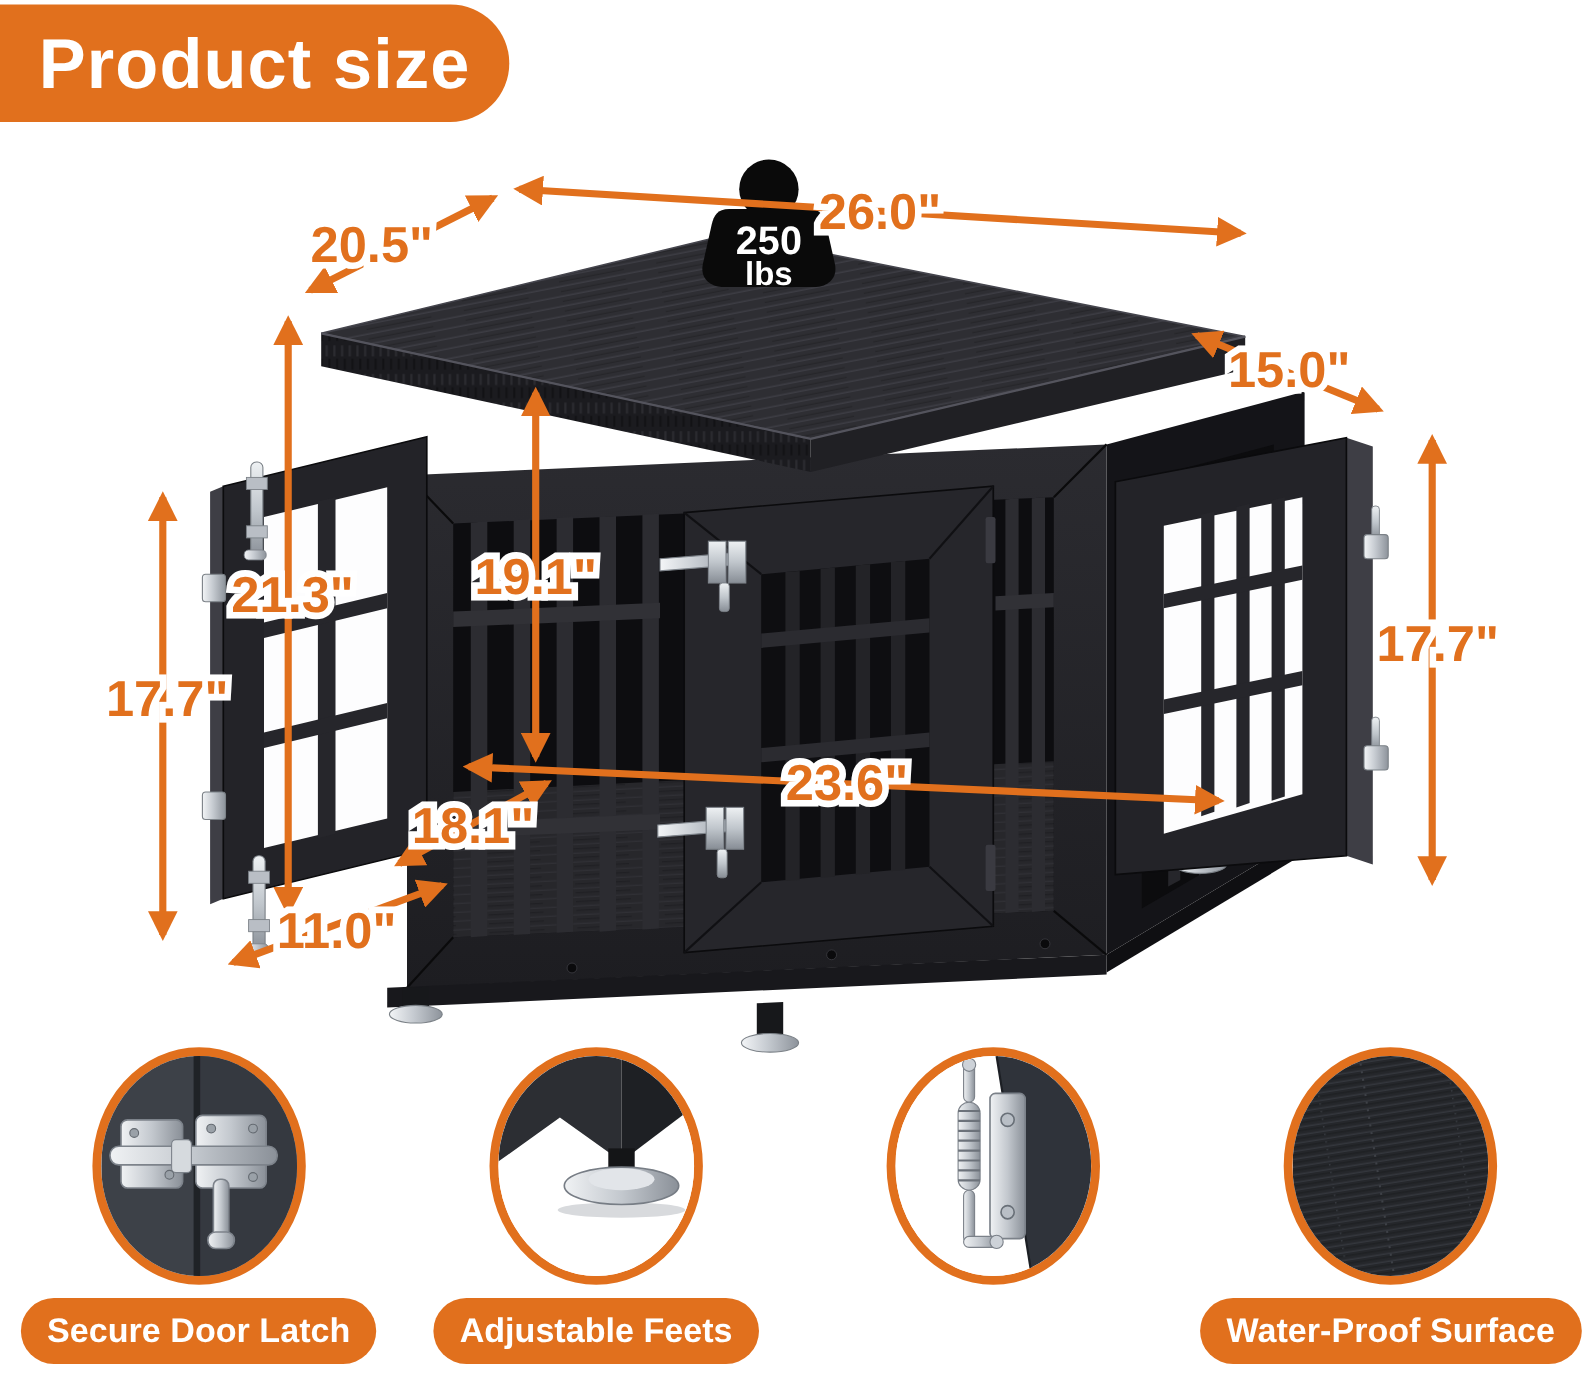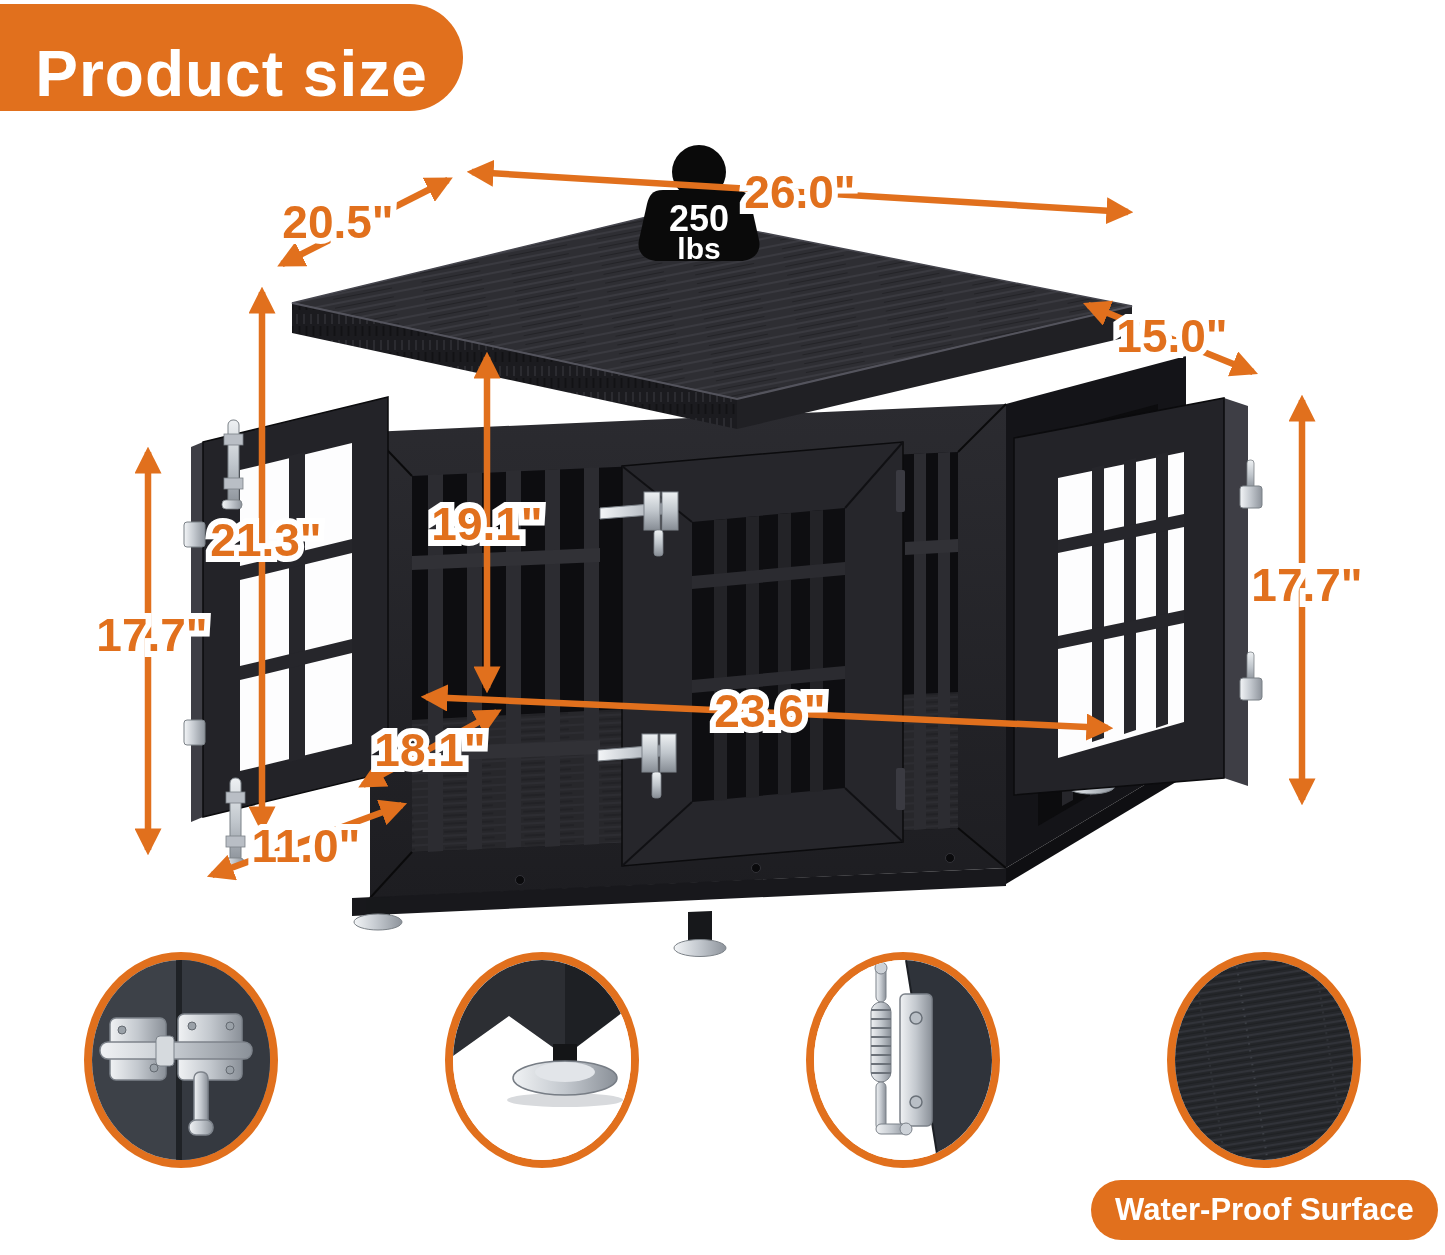--- a/index.html
+++ b/index.html
@@ -1,19 +1,19 @@
 <!DOCTYPE html>
 <html><head>
 <meta charset="utf-8">
 <style>
   html,body{margin:0;padding:0;background:#fff;}
   #page{position:relative;width:1445px;height:1255px;background:#fff;overflow:hidden;
         font-family:"Liberation Sans","DejaVu Sans",sans-serif;}
   .title-pill{position:absolute;left:0;top:4px;width:463px;height:107px;background:#E1701D;
-        border-radius:0 54px 54px 0;display:flex;align-items:flex-end;justify-content:center;}
+        border-radius:0 54px 54px 0;display:flex;align-items:center;justify-content:center;}
   .title-pill span{color:#fff;font-size:64px;font-weight:bold;letter-spacing:1px;}
   #scene{position:absolute;left:0;top:0;width:1445px;height:1255px;}
   .dimline{stroke:#E1701D;stroke-width:6.5;fill:none;}
   .dim{font-size:46px;font-weight:bold;fill:#E1701D;stroke:#fff;stroke-width:12px;
        paint-order:stroke;text-anchor:middle;font-family:"Liberation Sans","DejaVu Sans",sans-serif;}
   .wtxt{fill:#fff;font-weight:bold;text-anchor:middle;font-family:"Liberation Sans","DejaVu Sans",sans-serif;}
   .features{position:absolute;left:0;top:952px;width:1445px;display:grid;
        grid-template-columns:repeat(4,1fr);justify-items:center;}
   .feature{display:flex;flex-direction:column;align-items:center;}
   .feature-circle{width:178px;height:200px;border:8px solid #E1701D;border-radius:50%;
@@ -277,40 +277,46 @@
           <rect x="64" y="76" width="18" height="30" rx="4" fill="#d6dade" stroke="#7d838b" stroke-width="1"></rect>
           <rect x="102" y="112" width="14" height="54" rx="6" fill="url(#sgf1)" stroke="#7d838b" stroke-width="1.5"></rect>
           <rect x="97" y="160" width="24" height="15" rx="7" fill="url(#sgf1)" stroke="#7d838b" stroke-width="1.5"></rect>
           <circle cx="30" cy="70" r="4" fill="#9aa1a8" stroke="#646a71"></circle>
           <circle cx="62" cy="108" r="4" fill="#9aa1a8" stroke="#646a71"></circle>
           <circle cx="100" cy="66" r="4" fill="#9aa1a8" stroke="#646a71"></circle>
           <circle cx="138" cy="66" r="4" fill="#9aa1a8" stroke="#646a71"></circle>
           <circle cx="138" cy="110" r="4" fill="#9aa1a8" stroke="#646a71"></circle>
         </svg>
       </div>
+      <div class="feature-pill">
+        <span>Secure Door Latch</span>
+      </div>
     </div>
 
     <div class="feature">
       <div class="feature-circle">
         <svg viewBox="0 0 178 200">
           <defs>
             <linearGradient id="sgf2" x1="0" y1="0" x2="1" y2="0">
               <stop offset="0" stop-color="#f0f2f4"></stop>
                 <stop offset="0.5" stop-color="#c3c8ce"></stop>
               <stop offset="1" stop-color="#8a9098"></stop>
             </linearGradient>
           </defs>
           <rect width="178" height="200" fill="#ffffff"></rect>
           <polygon points="0,0 112,0 112,96 56,56 0,96" fill="#2c2e33"></polygon>
           <polygon points="112,0 178,0 178,46 112,96" fill="#1e2024"></polygon>
           <ellipse cx="112" cy="140" rx="58" ry="7" fill="#d8dadd"></ellipse>
           <rect x="100" y="84" width="24" height="22" fill="#141517"></rect>
           <ellipse cx="112" cy="118" rx="52" ry="17" fill="url(#sgf2)" stroke="#777d85" stroke-width="1.5"></ellipse>
           <ellipse cx="112" cy="112" rx="30" ry="10" fill="#e2e5e9"></ellipse>
         </svg>
+      </div>
+      <div class="feature-pill">
+        <span>Adjustable Feets</span>
       </div>
     </div>
 
     <div class="feature">
       <div class="feature-circle">
         <svg viewBox="0 0 178 200">
           <defs>
             <linearGradient id="sgf3" x1="0" y1="0" x2="1" y2="0">
               <stop offset="0" stop-color="#f0f2f4"></stop>
                 <stop offset="0.5" stop-color="#c3c8ce"></stop>

